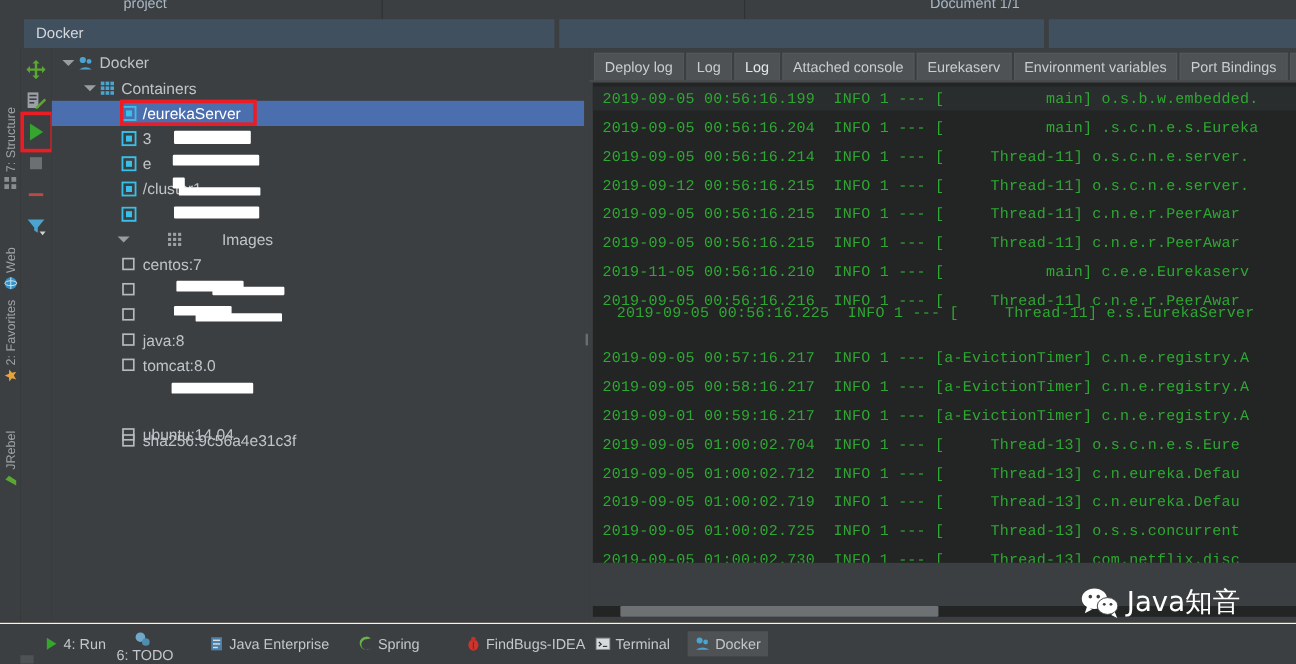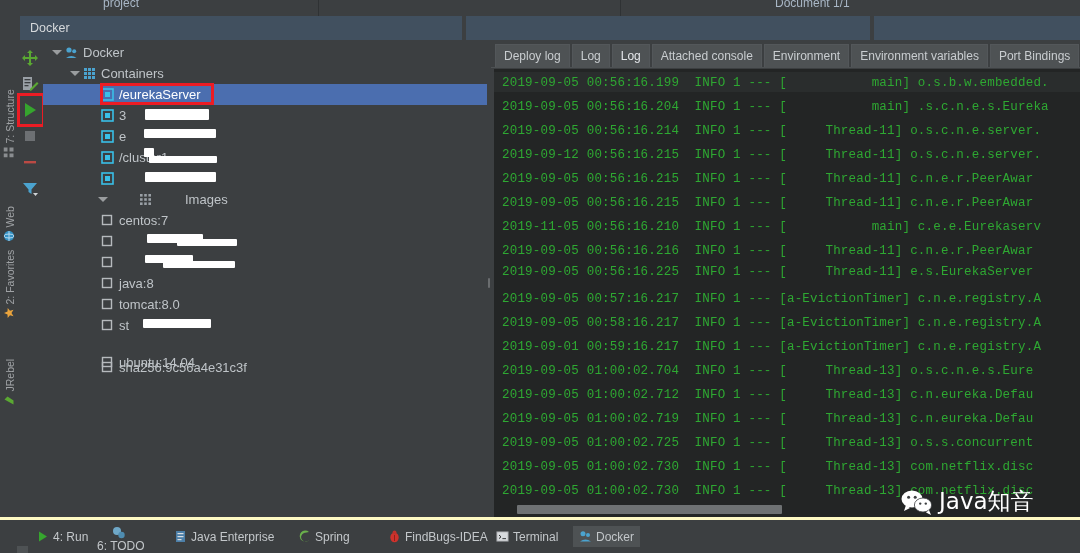--- a/index.html
+++ b/index.html
@@ -101,21 +101,21 @@
     border-bottom:1px solid #4e5254;
   }
   .ltab{
     height:23px;padding:0 8px;margin-right:2px;
     display:flex;align-items:center;
     background:#4e5254;color:#c9cdd0;font-size:12px;white-space:nowrap;
     border:1px solid #53575a;border-bottom:none;box-sizing:border-box;
   }
   .ltab.active{background:#4e5254;color:#e4e7ea;}
   .console{
-    position:absolute;left:3px;top:29px;width:586px;height:451px;
+    position:absolute;left:3px;top:29px;width:586px;height:400px;
     background:#232525;overflow:hidden;
   }
   .console .active-line{
     position:absolute;left:0;width:586px;height:20px;background:#2a2d2d;
   }
   .logline{
     position:absolute;left:8px;white-space:pre;
     font-family:"Liberation Mono","DejaVu Sans Mono",monospace;
     font-size:12.5px;color:#2ea832;letter-spacing:.2px;
   }
@@ -132,21 +132,21 @@
     color:#ffffff;font-size:23px;font-family:"DejaVu Sans",sans-serif;
   }
   .wechat{position:relative;width:34px;height:26px;margin-right:5px;flex:none;}
   .wm-url{
     position:absolute;left:812px;top:529px;
     color:#c9ccd0;font-size:12.5px;font-family:"Liberation Sans",sans-serif;
   }
   
   .statusbar{
     position:absolute;left:0;bottom:0;width:1080px;height:33px;
-    background:#3c3f41;border-top:3px solid #fef9c3;
+    background:#3c3f41;border-top:1px solid #fef9c3;
   }
   .sb-item{
     position:absolute;top:6px;height:21px;display:flex;align-items:center;
     padding:0 6px;font-size:12px;color:#c3c7ca;white-space:nowrap;
   }
   .sb-item.active{background:#4e5254;}
   .sb-item .sicon{width:13px;height:13px;margin-right:4px;flex:none;}
   .corner-sq{
     position:absolute;left:17px;bottom:-4px;width:11px;height:11px;background:#4e5254;
   }
@@ -410,29 +410,20 @@
   <div class="tree-row" style="top:254px;">
     <span style="width:58px;flex:none;"></span>
     <span class="ticon">
       <svg viewBox="0 0 13 13" width="13" height="13">
           <rect x="1.5" y="1.5" width="9" height="9" fill="none" stroke="#b6babd" stroke-width="1.4"></rect>
         </svg>
     </span>
     <span class="tlabel">tomcat:8.0</span>
   </div>
 
-  <div class="tree-row" style="top:275px;">
-    <span style="width:58px;flex:none;"></span>
-    <span class="ticon">
-      <svg viewBox="0 0 13 13" width="13" height="13">
-          <rect x="1.5" y="1.5" width="9" height="9" fill="none" stroke="#b6babd" stroke-width="1.4"></rect>
-        </svg>
-    </span>
-    <span class="tlabel">st</span>
-  </div>
   <div class="redact" style="left:100px;top:279px;width:68px;height:9px;"></div>
 
   <div class="tree-row" style="top:312px;">
     <span style="width:58px;flex:none;"></span>
     <span class="ticon">
       <svg viewBox="0 0 13 13" width="13" height="13">
           <rect x="1.5" y="1.5" width="9" height="9" fill="none" stroke="#b6babd" stroke-width="1.4"></rect>
         </svg>
     </span>
     <span class="tlabel">ubuntu:14.04</span>
@@ -464,21 +455,21 @@
     <div class="ltab">
         <span>Log</span>
       </div>
     <div class="ltab active">
         <span>Log</span>
       </div>
     <div class="ltab">
         <span>Attached console</span>
       </div>
     <div class="ltab">
-        <span>Environment</span>
+        <span>Eurekaserv</span>
       </div>
     <div class="ltab">
         <span>Environment variables</span>
       </div>
     <div class="ltab">
         <span>Port Bindings</span>
       </div>
     <div class="ltab">
         <span>V</span>
       </div>
@@ -487,21 +478,21 @@
   <div class="console">
     <div class="active-line" style="top:3px;"></div>
     <div class="logline" style="top:7px;">2019-09-05 00:56:16.199  INFO 1 --- [           main] o.s.b.w.embedded.</div>
     <div class="logline" style="top:31px;">2019-09-05 00:56:16.204  INFO 1 --- [           main] .s.c.n.e.s.Eureka</div>
     <div class="logline" style="top:55px;">2019-09-05 00:56:16.214  INFO 1 --- [     Thread-11] o.s.c.n.e.server.</div>
     <div class="logline" style="top:79px;">2019-09-12 00:56:16.215  INFO 1 --- [     Thread-11] o.s.c.n.e.server.</div>
     <div class="logline" style="top:103px;">2019-09-05 00:56:16.215  INFO 1 --- [     Thread-11] c.n.e.r.PeerAwar</div>
     <div class="logline" style="top:127px;">2019-09-05 00:56:16.215  INFO 1 --- [     Thread-11] c.n.e.r.PeerAwar</div>
     <div class="logline" style="top:151px;">2019-11-05 00:56:16.210  INFO 1 --- [           main] c.e.e.Eurekaserv</div>
     <div class="logline" style="top:175px;">2019-09-05 00:56:16.216  INFO 1 --- [     Thread-11] c.n.e.r.PeerAwar</div>
-    <div class="logline" style="top:196px;">2019-09-05 00:56:16.225  INFO 1 --- [     Thread-11] e.s.EurekaServer</div>
+    <div class="logline" style="top:185px;margin-left:12px;">2019-09-05 00:56:16.225  INFO 1 --- [     Thread-11] e.s.EurekaServer</div>
     <div class="logline" style="top:223px;">2019-09-05 00:57:16.217  INFO 1 --- [a-EvictionTimer] c.n.e.registry.A</div>
     <div class="logline" style="top:247px;">2019-09-05 00:58:16.217  INFO 1 --- [a-EvictionTimer] c.n.e.registry.A</div>
     <div class="logline" style="top:271px;">2019-09-01 00:59:16.217  INFO 1 --- [a-EvictionTimer] c.n.e.registry.A</div>
     <div class="logline" style="top:295px;">2019-09-05 01:00:02.704  INFO 1 --- [     Thread-13] o.s.c.n.e.s.Eure</div>
     <div class="logline" style="top:319px;">2019-09-05 01:00:02.712  INFO 1 --- [     Thread-13] c.n.eureka.Defau</div>
     <div class="logline" style="top:343px;">2019-09-05 01:00:02.719  INFO 1 --- [     Thread-13] c.n.eureka.Defau</div>
     <div class="logline" style="top:367px;">2019-09-05 01:00:02.725  INFO 1 --- [     Thread-13] o.s.s.concurrent</div>
     <div class="logline" style="top:391px;">2019-09-05 01:00:02.730  INFO 1 --- [     Thread-13] com.netflix.disc</div>
     <div class="logline" style="top:415px;">2019-09-05 01:00:02.730  INFO 1 --- [     Thread-13] com.netflix.disc</div>
   </div>

